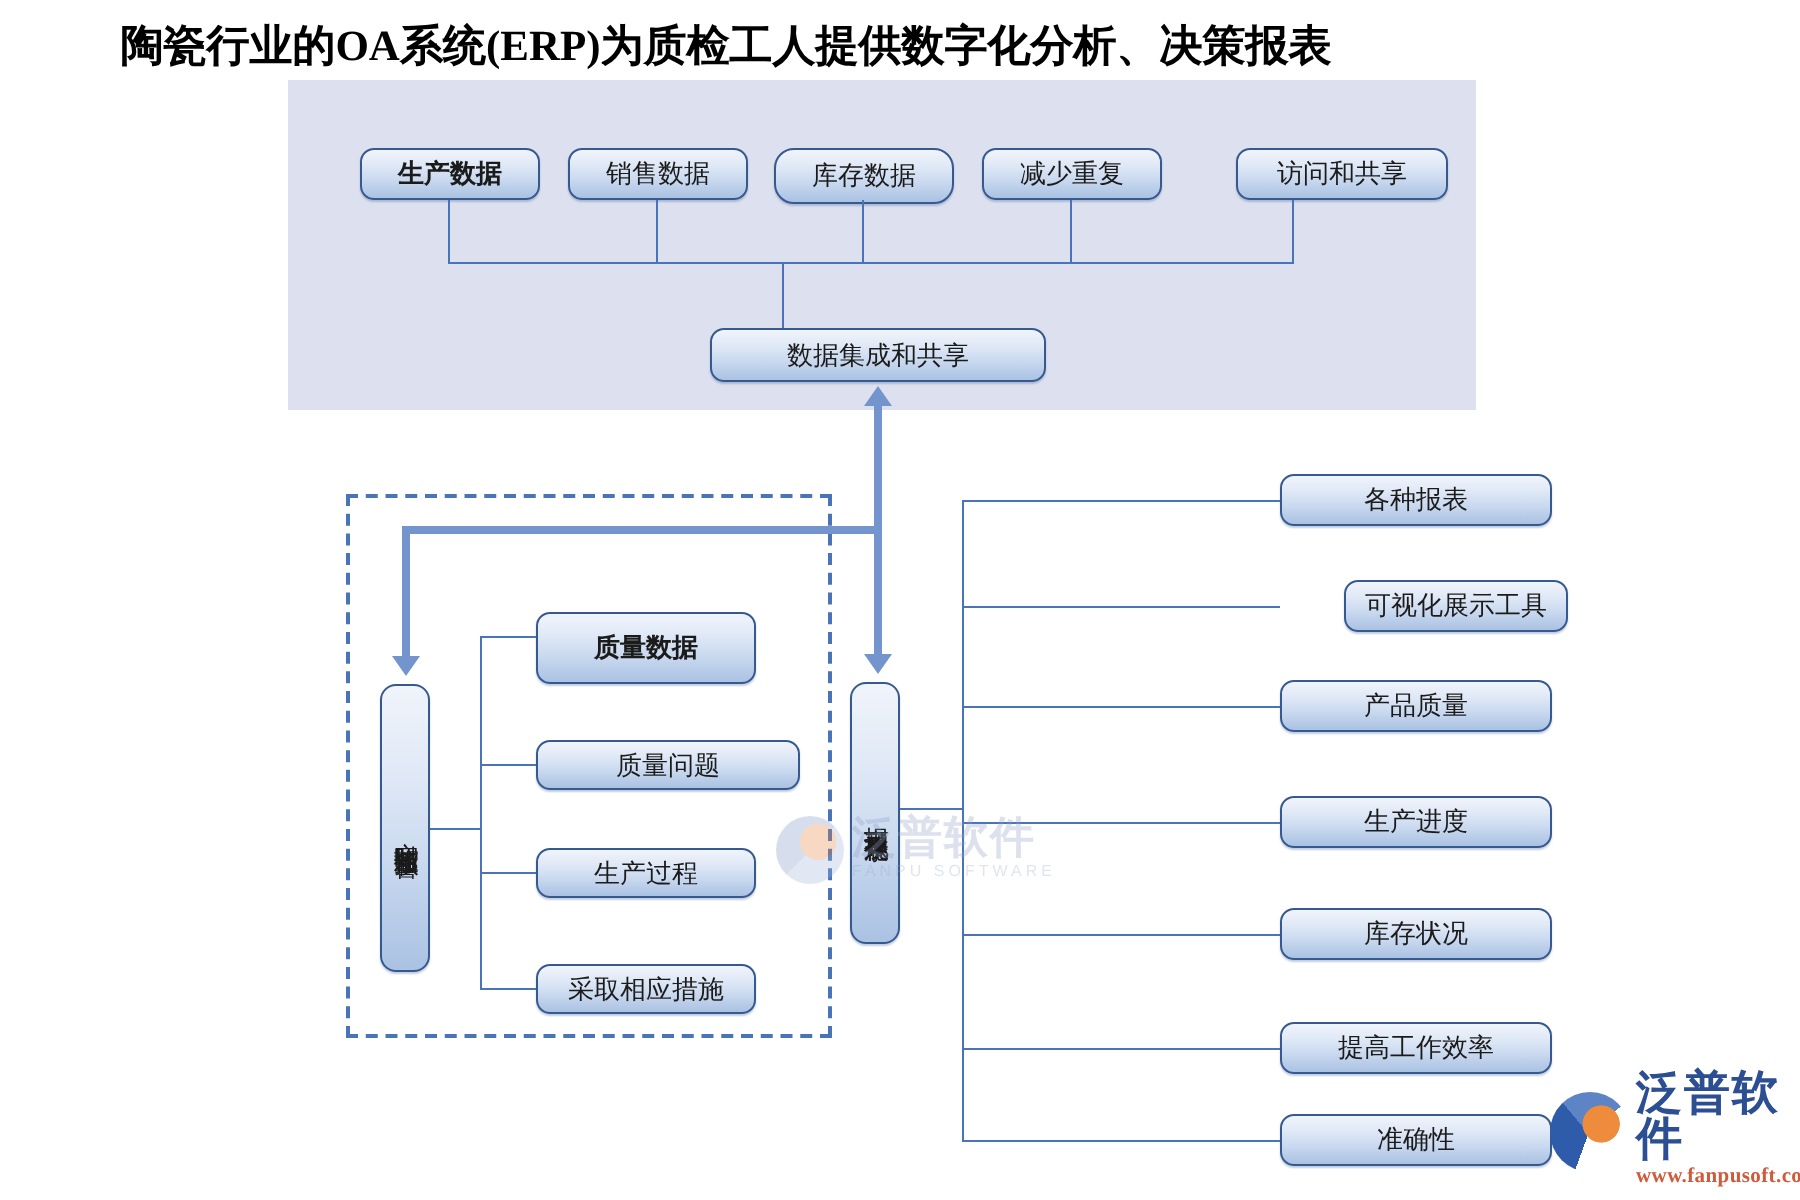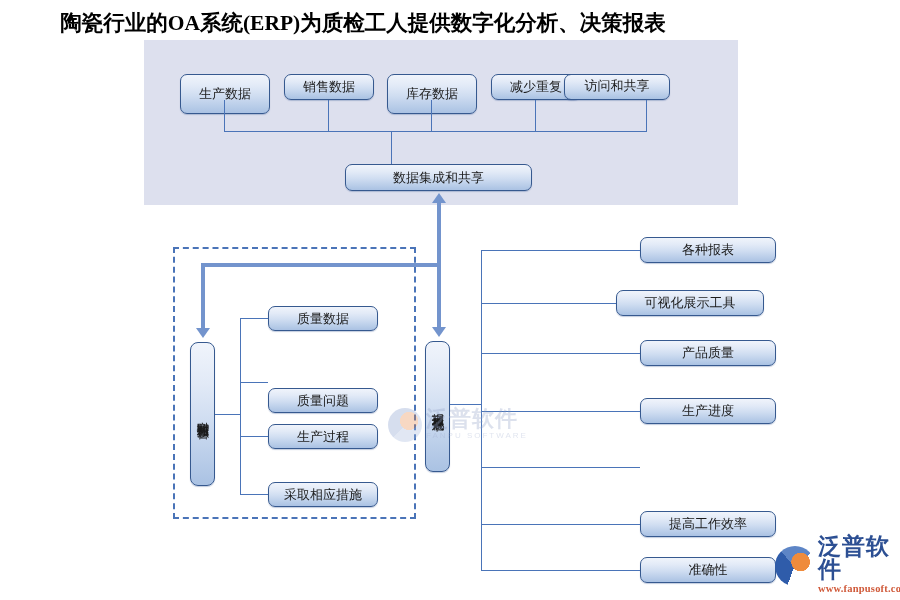--- a/index.html
+++ b/index.html
@@ -108,79 +108,80 @@
 </style>
 </head>
 <body>
 
 <div id="stage">
 
   <div class="title">陶瓷行业的OA系统(ERP)为质检工人提供数字化分析、决策报表</div>
 
   <div class="panel"></div>
 
-  <div class="node" style="left:180px;top:74px;width:90px;height:40px;">生产数据</div>
+  <div class="node" style="left:180px;top:74px;width:90px;height:26px;font-weight:bold;">生产数据</div>
   <div class="node" style="left:284px;top:74px;width:90px;height:26px;">销售数据</div>
-  <div class="node" style="left:387px;top:74px;width:90px;height:40px;">库存数据</div>
+  <div class="node" style="left:387px;top:74px;width:90px;height:28px;border-radius:10px;">库存数据</div>
   <div class="node" style="left:491px;top:74px;width:90px;height:26px;text-align:center;">减少重复</div>
-  <div class="node" style="left:564px;top:74px;width:106px;height:26px;font-family:Liberation Mono, monospace;">访问和共享</div>
+  <div class="node" style="left:618px;top:74px;width:106px;height:26px;">访问和共享</div>
 
   <div class="ln v" style="left:224px;top:100px;height:31px;"></div>
   <div class="ln v" style="left:328px;top:100px;height:31px;"></div>
   <div class="ln v" style="left:431px;top:100px;height:31px;"></div>
   <div class="ln v" style="left:535px;top:100px;height:31px;"></div>
   <div class="ln v" style="left:646px;top:100px;height:31px;"></div>
 
   <div class="ln h" style="left:224px;top:131px;width:423px;"></div>
 
   <div class="ln v" style="left:391px;top:131px;height:33px;"></div>
 
-  <div class="node" style="left:345px;top:164px;width:187px;height:27px;">数据集成和共享</div>
+  <div class="node" style="left:355px;top:164px;width:168px;height:27px;">数据集成和共享</div>
 
   <div class="arrow-up" style="left:432px;top:193px;"></div>
   <div class="ln thick v" style="left:437px;top:201px;height:128px;"></div>
   <div class="arrow-down" style="left:432px;top:327px;"></div>
 
   <div class="dashed" style="left:173px;top:247px;width:243px;height:272px;"></div>
 
   <div class="ln thick h" style="left:201px;top:263px;width:238px;"></div>
   <div class="ln thick v" style="left:201px;top:263px;height:67px;"></div>
   <div class="arrow-down" style="left:196px;top:328px;"></div>
 
   <div class="node vert" style="left:190px;top:342px;width:25px;height:144px;">实时监控和预警</div>
 
   <div class="ln h" style="left:215px;top:414px;width:25px;"></div>
   <div class="ln v" style="left:240px;top:318px;height:176px;"></div>
   <div class="ln h" style="left:240px;top:318px;width:28px;"></div>
   <div class="ln h" style="left:240px;top:382px;width:28px;"></div>
   <div class="ln h" style="left:240px;top:436px;width:28px;"></div>
   <div class="ln h" style="left:240px;top:494px;width:28px;"></div>
 
-  <div class="node" style="left:268px;top:306px;width:110px;height:25px;">质量数据</div>
-  <div class="node" style="left:268px;top:388px;width:110px;height:25px;">质量问题</div>
+  <div class="node" style="left:268px;top:306px;width:110px;height:36px;font-weight:bold;">质量数据</div>
+  <div class="node" style="left:268px;top:370px;width:132px;height:25px;">质量问题</div>
   <div class="node" style="left:268px;top:482px;width:110px;height:25px;">采取相应措施</div>
   <div class="node" style="left:268px;top:424px;width:110px;height:25px;">生产过程</div>
 
   <div class="node vert" style="left:425px;top:341px;width:25px;height:131px;">报表和可视化展示</div>
 
   <div class="ln h" style="left:450px;top:404px;width:31px;"></div>
   <div class="ln v" style="left:481px;top:250px;height:321px;"></div>
 
   <div class="ln h" style="left:481px;top:250px;width:159px;"></div>
   <div class="ln h" style="left:481px;top:303px;width:159px;"></div>
   <div class="ln h" style="left:481px;top:353px;width:159px;"></div>
   <div class="ln h" style="left:481px;top:411px;width:159px;"></div>
   <div class="ln h" style="left:481px;top:467px;width:159px;"></div>
   <div class="ln h" style="left:481px;top:524px;width:159px;"></div>
   <div class="ln h" style="left:481px;top:570px;width:159px;"></div>
 
   <div class="node" style="left:640px;top:237px;width:136px;height:26px;">各种报表</div>
-  <div class="node" style="left:616px;top:290px;width:148px;height:26px;">可视化展示工具</div>
+  <div class="node" style="left:672px;top:290px;width:112px;height:26px;">可视化展示工具</div>
   <div class="node" style="left:640px;top:398px;width:136px;height:26px;">生产进度</div>
   <div class="node" style="left:640px;top:340px;width:136px;height:26px;">产品质量</div>
+  <div class="node" style="left:640px;top:454px;width:136px;height:26px;">库存状况</div>
   <div class="node" style="left:640px;top:511px;width:136px;height:26px;">提高工作效率</div>
   <div class="node" style="left:640px;top:557px;width:136px;height:26px;">准确性</div>
 
   <div class="wm-center">
     <div class="wm-mark"></div>
     <div class="wm-txt">
       <span class="wm-cn">泛普软件</span>
       <span class="wm-en">FANPU SOFTWARE</span>
     </div>
   </div>

